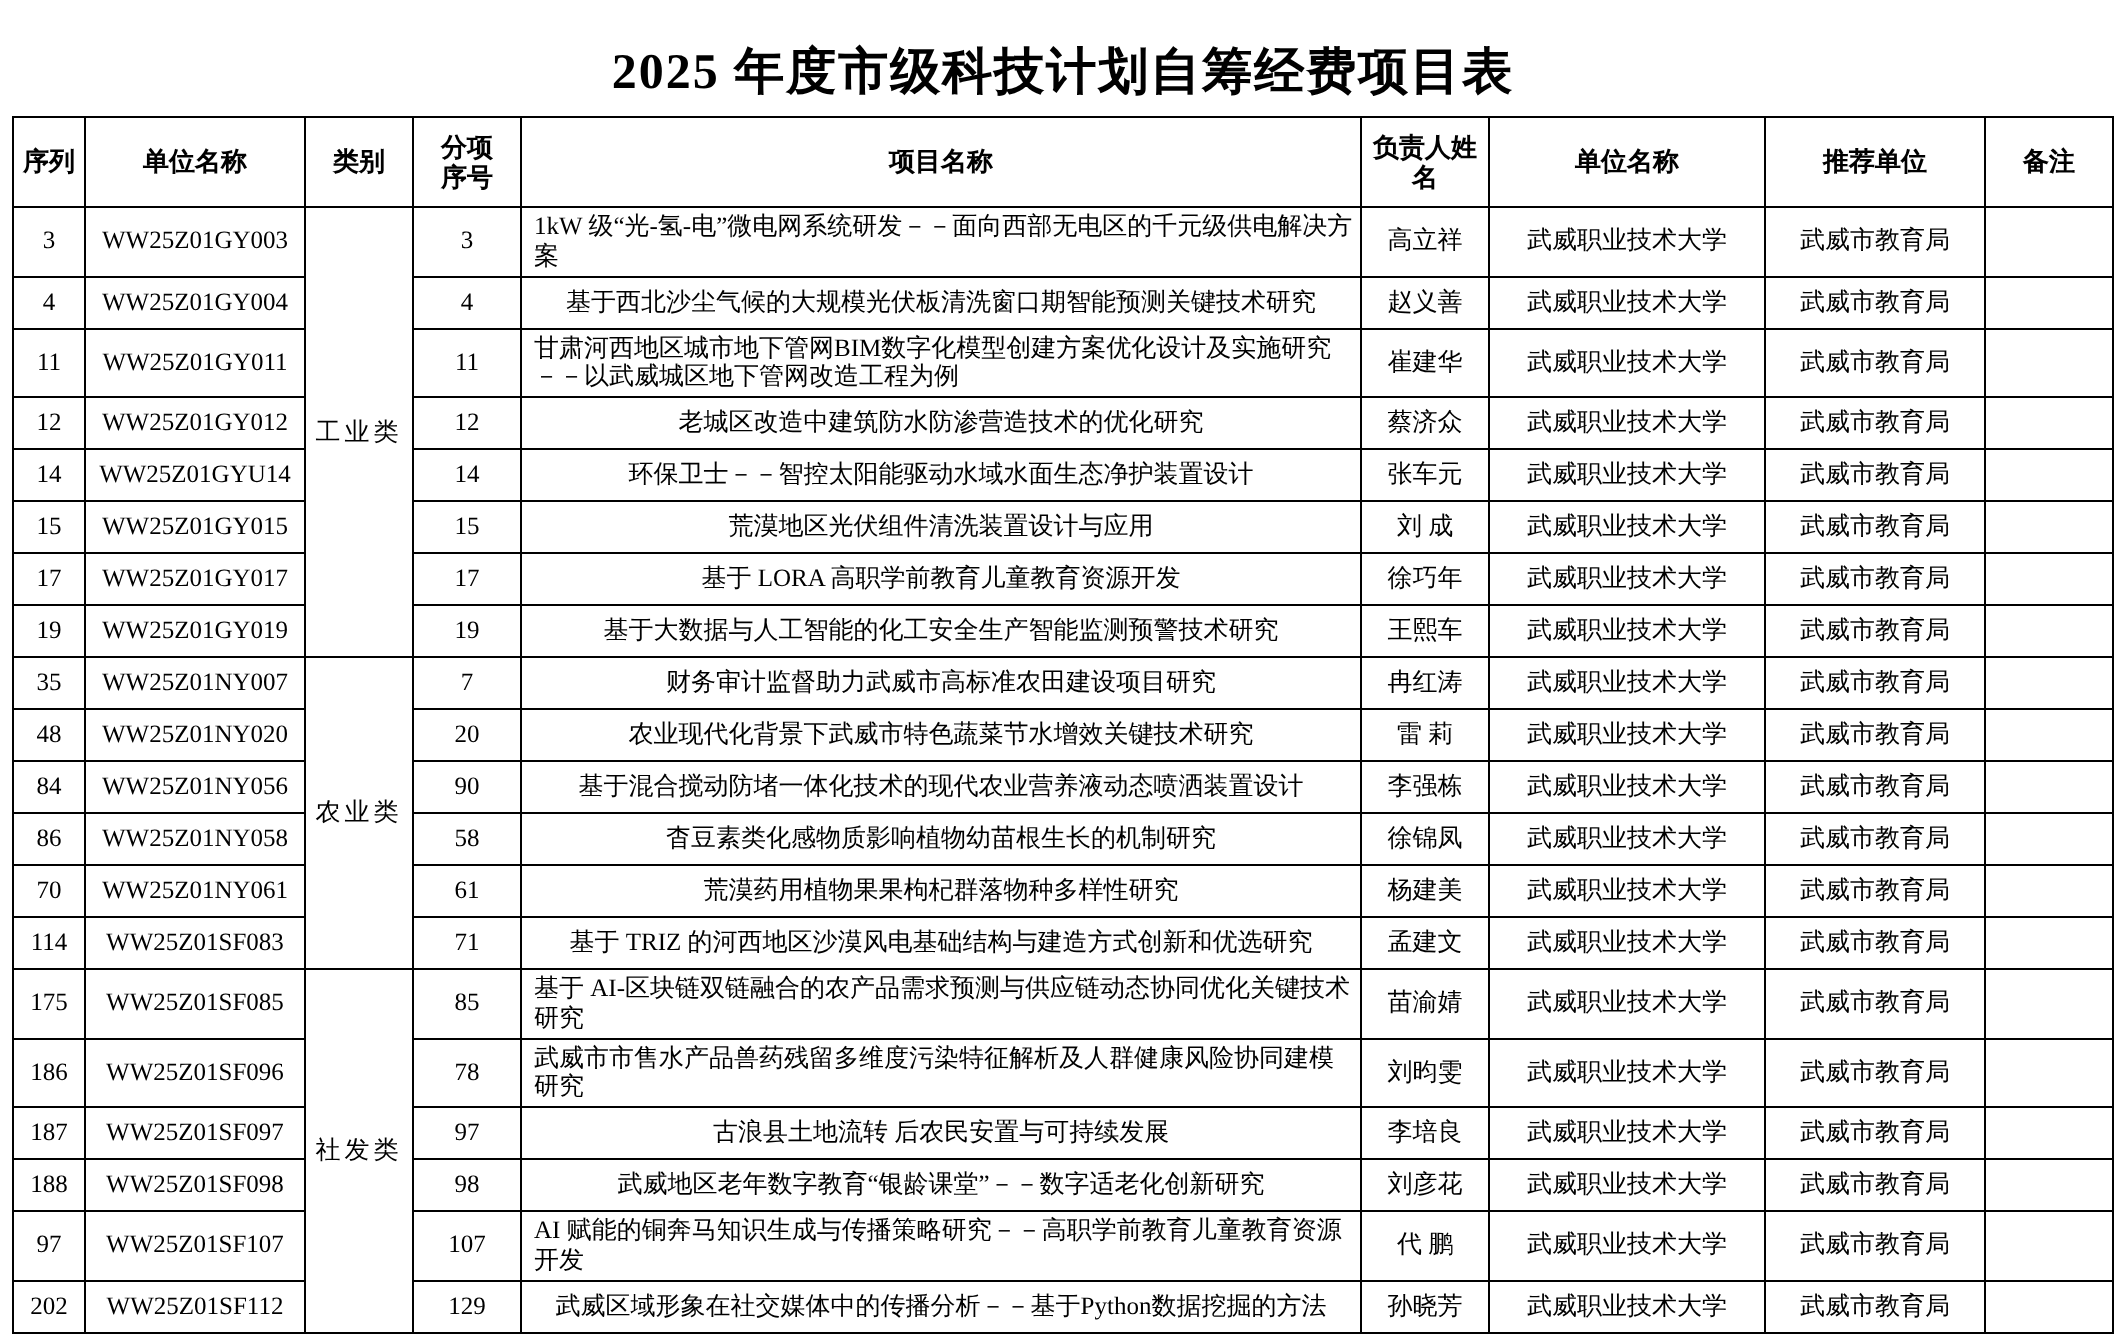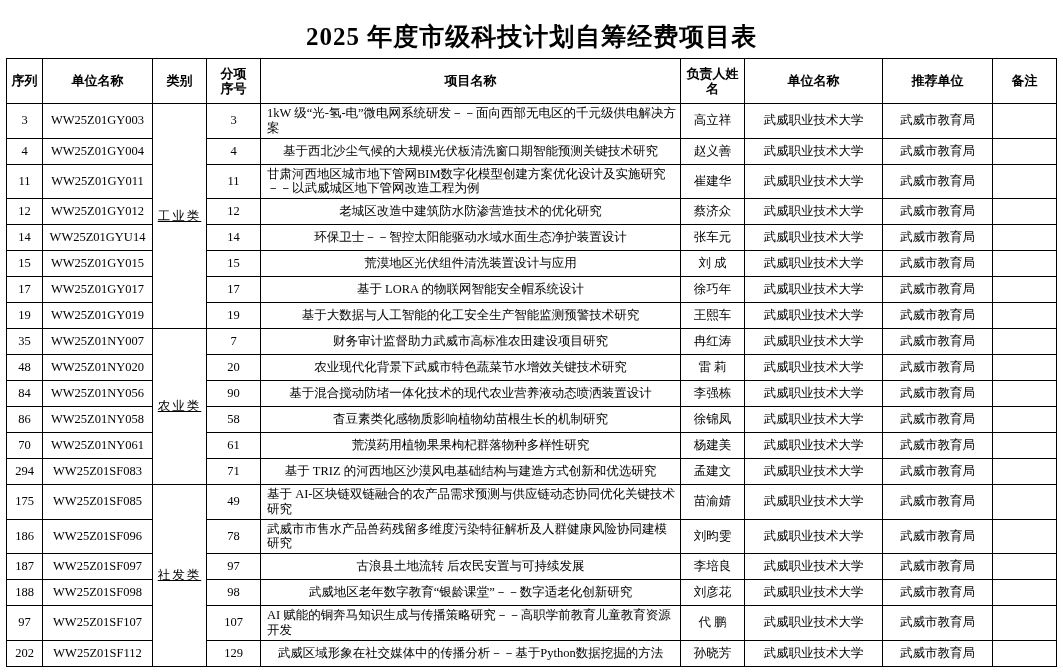--- a/index.html
+++ b/index.html
@@ -70,21 +70,20 @@
   }
   td.name.two-line {
     text-align: left;
     padding-left: 6px;
     margin-left: 16px;
   }
   td.cat {
     font-size: 13px;
     letter-spacing: 2px;
     writing-mode: horizontal-tb;
-    text-decoration: underline;
   }
   .row-h { height: 26px; }
   .row-h2 { height: 34px; }
 </style>
 </head>
 <body>
 
 <div class="page">
 
   <div class="doc-title">2025 年度市级科技计划自筹经费项目表</div>
@@ -179,21 +178,21 @@
           <td class="name">荒漠地区光伏组件清洗装置设计与应用</td>
           <td>刘  成</td>
           <td>武威职业技术大学</td>
           <td>武威市教育局</td>
           <td></td>
         </tr>
         <tr class="row-h">
           <td>17</td>
           <td>WW25Z01GY017</td>
           <td>17</td>
-          <td class="name">基于 LORA 的物联网智能安全帽系统设计</td>
+          <td class="name">基于 LORA 高职学前教育儿童教育资源开发</td>
           <td>徐巧年</td>
           <td>武威职业技术大学</td>
           <td>武威市教育局</td>
           <td></td>
         </tr>
         <tr class="row-h">
           <td>19</td>
           <td>WW25Z01GY019</td>
           <td>19</td>
           <td class="name">基于大数据与人工智能的化工安全生产智能监测预警技术研究</td>
@@ -247,34 +246,34 @@
           <td>70</td>
           <td>WW25Z01NY061</td>
           <td>61</td>
           <td class="name">荒漠药用植物果果枸杞群落物种多样性研究</td>
           <td>杨建美</td>
           <td>武威职业技术大学</td>
           <td>武威市教育局</td>
           <td></td>
         </tr>
         <tr class="row-h">
-          <td>294</td>
+          <td>114</td>
           <td>WW25Z01SF083</td>
           <td>71</td>
           <td class="name">基于 TRIZ 的河西地区沙漠风电基础结构与建造方式创新和优选研究</td>
           <td>孟建文</td>
           <td>武威职业技术大学</td>
           <td>武威市教育局</td>
           <td></td>
         </tr>
         <tr class="row-h2">
           <td>175</td>
           <td>WW25Z01SF085</td>
           <td class="cat" rowspan="6">社发类</td>
-          <td>49</td>
+          <td>85</td>
           <td class="name two-line">基于 AI-区块链双链融合的农产品需求预测与供应链动态协同优化关键技术研究</td>
           <td>苗渝婧</td>
           <td>武威职业技术大学</td>
           <td>武威市教育局</td>
           <td></td>
         </tr>
         <tr class="row-h2">
           <td>186</td>
           <td>WW25Z01SF096</td>
           <td>78</td>

